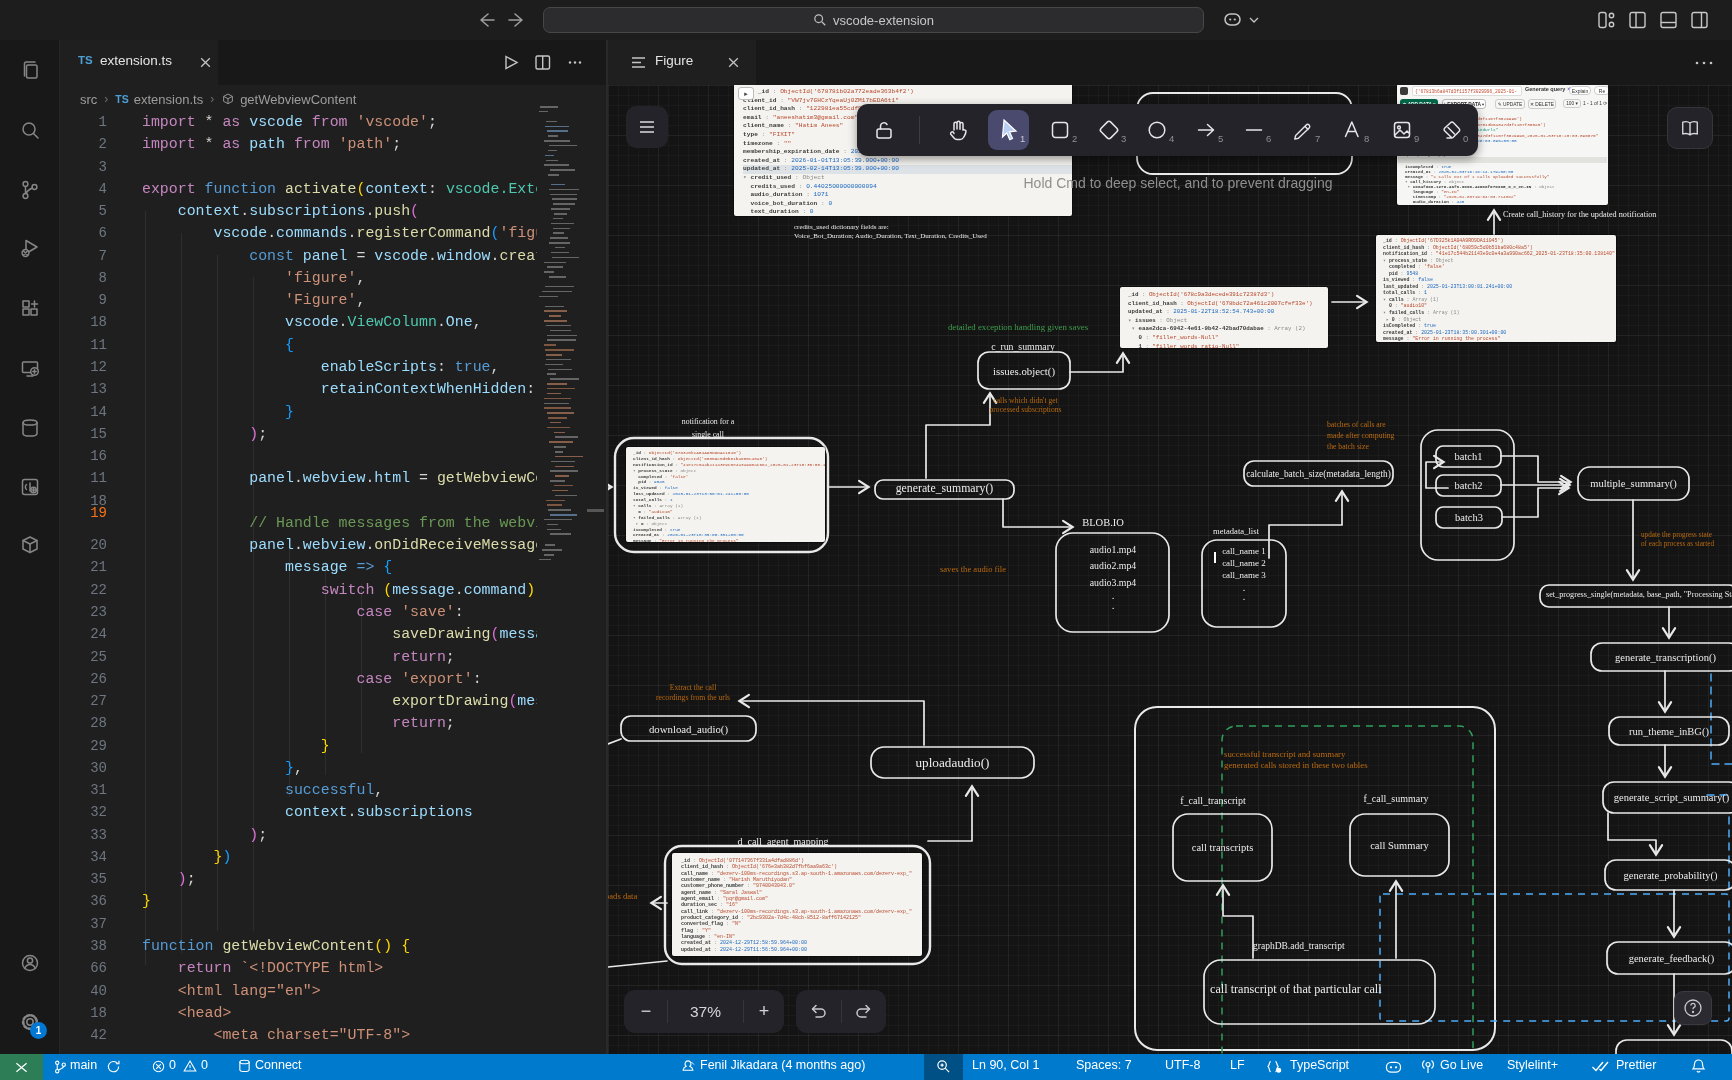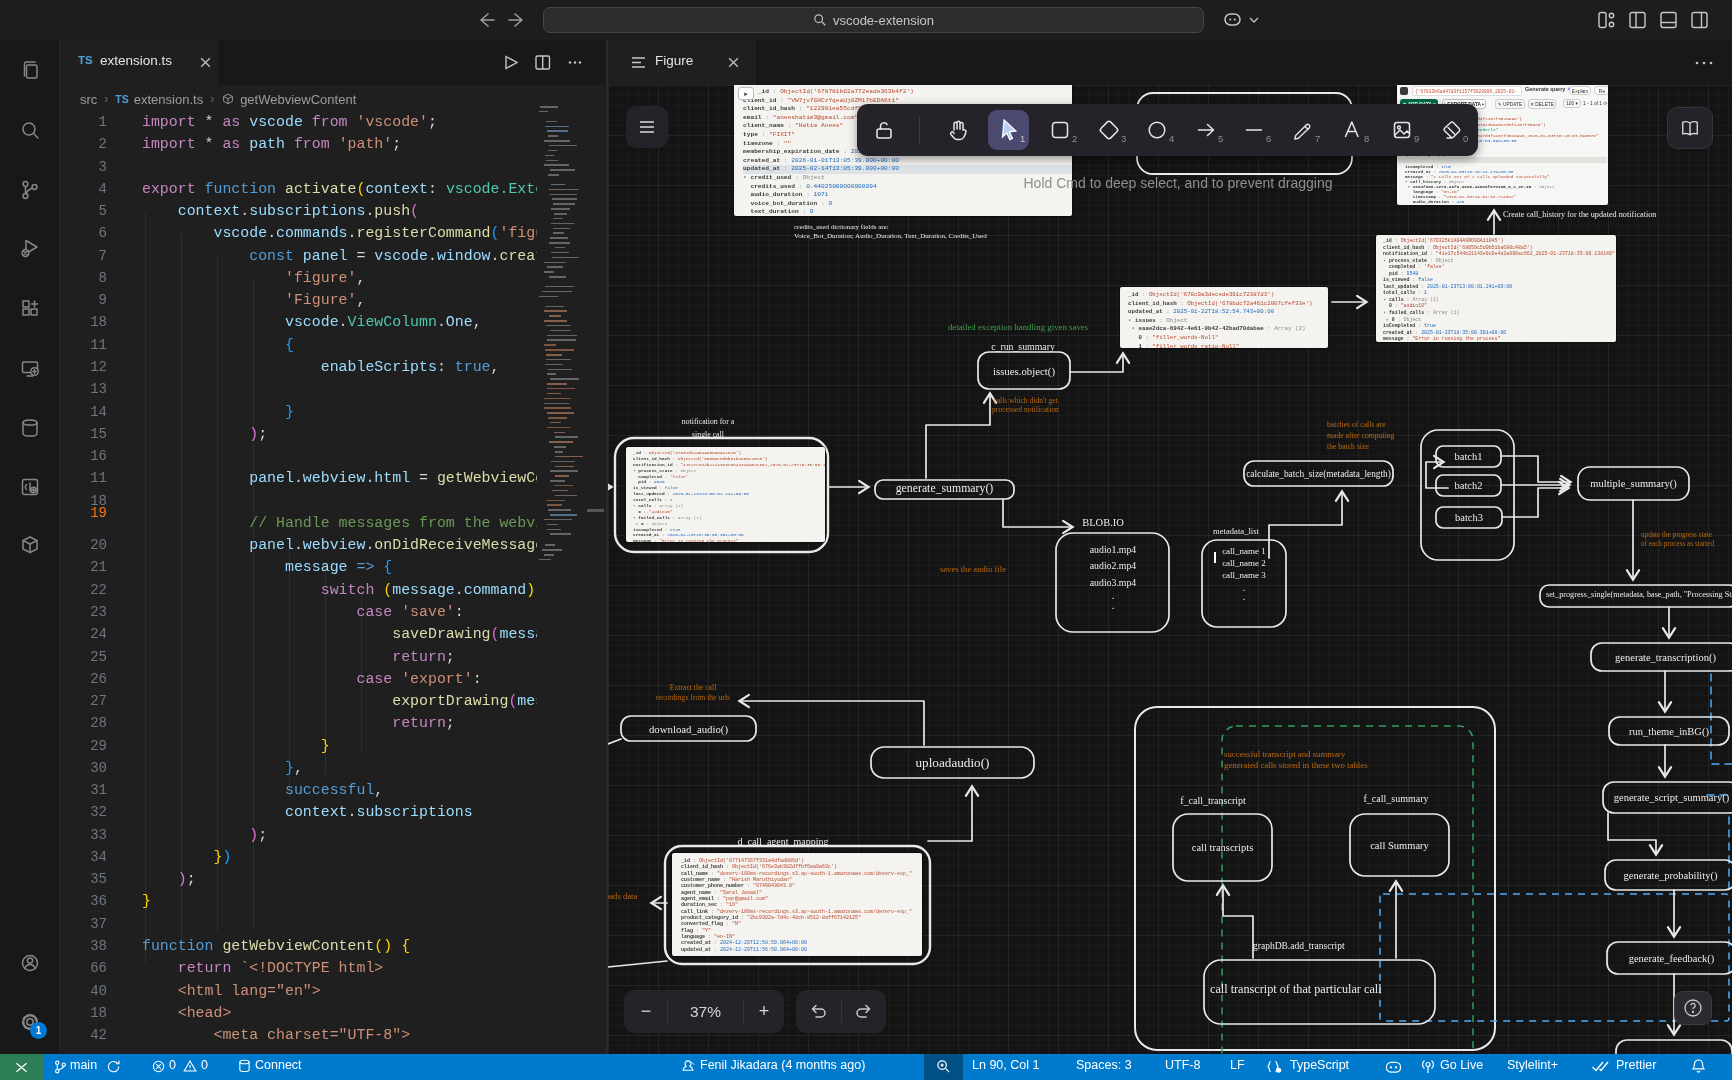--- a/index.html
+++ b/index.html
@@ -166,20 +166,21 @@
     <div class="a mono" style="left:82px;top:48.3px;height:22px;font-size:14.9px;line-height:22.3px;white-space:pre"><span style="color:#C586C0">import</span><span style="color:#d4d4d4">&nbsp;*&nbsp;</span><span style="color:#C586C0">as</span><span style="color:#d4d4d4">&nbsp;</span><span style="color:#9CDCFE">path</span><span style="color:#d4d4d4">&nbsp;</span><span style="color:#C586C0">from</span><span style="color:#d4d4d4">&nbsp;</span><span style="color:#CE9178">'path'</span><span style="color:#d4d4d4">;</span></div>
     <div class="a mono" style="left:82px;top:92.8px;height:22px;font-size:14.9px;line-height:22.3px;white-space:pre"><span style="color:#C586C0">export</span><span style="color:#d4d4d4">&nbsp;</span><span style="color:#569CD6">function</span><span style="color:#d4d4d4">&nbsp;</span><span style="color:#DCDCAA">activate</span><span style="color:#ffd700">(</span><span style="color:#9CDCFE">context</span><span style="color:#d4d4d4">:&nbsp;</span><span style="color:#4EC9B0">vscode.ExtensionContext</span></div>
     <div class="a mono" style="left:82px;top:115.1px;height:22px;font-size:14.9px;line-height:22.3px;white-space:pre"><span style="color:#d4d4d4">&nbsp;&nbsp;&nbsp;&nbsp;</span><span style="color:#9CDCFE">context</span><span style="color:#d4d4d4">.</span><span style="color:#9CDCFE">subscriptions</span><span style="color:#d4d4d4">.</span><span style="color:#DCDCAA">push</span><span style="color:#da70d6">(</span></div>
     <div class="a mono" style="left:82px;top:137.3px;height:22px;font-size:14.9px;line-height:22.3px;white-space:pre"><span style="color:#d4d4d4">&nbsp;&nbsp;&nbsp;&nbsp;&nbsp;&nbsp;&nbsp;&nbsp;</span><span style="color:#9CDCFE">vscode</span><span style="color:#d4d4d4">.</span><span style="color:#9CDCFE">commands</span><span style="color:#d4d4d4">.</span><span style="color:#DCDCAA">registerCommand</span><span style="color:#179fff">(</span><span style="color:#CE9178">'figure.start'</span></div>
     <div class="a mono" style="left:82px;top:159.6px;height:22px;font-size:14.9px;line-height:22.3px;white-space:pre"><span style="color:#d4d4d4">&nbsp;&nbsp;&nbsp;&nbsp;&nbsp;&nbsp;&nbsp;&nbsp;&nbsp;&nbsp;&nbsp;&nbsp;</span><span style="color:#569CD6">const</span><span style="color:#d4d4d4">&nbsp;</span><span style="color:#9CDCFE">panel</span><span style="color:#d4d4d4">&nbsp;=&nbsp;</span><span style="color:#9CDCFE">vscode</span><span style="color:#d4d4d4">.</span><span style="color:#9CDCFE">window</span><span style="color:#d4d4d4">.</span><span style="color:#DCDCAA">createWebviewPanel</span></div>
     <div class="a mono" style="left:82px;top:181.9px;height:22px;font-size:14.9px;line-height:22.3px;white-space:pre"><span style="color:#d4d4d4">&nbsp;&nbsp;&nbsp;&nbsp;&nbsp;&nbsp;&nbsp;&nbsp;&nbsp;&nbsp;&nbsp;&nbsp;&nbsp;&nbsp;&nbsp;&nbsp;</span><span style="color:#CE9178">'figure'</span><span style="color:#d4d4d4">,</span></div>
     <div class="a mono" style="left:82px;top:204.2px;height:22px;font-size:14.9px;line-height:22.3px;white-space:pre"><span style="color:#d4d4d4">&nbsp;&nbsp;&nbsp;&nbsp;&nbsp;&nbsp;&nbsp;&nbsp;&nbsp;&nbsp;&nbsp;&nbsp;&nbsp;&nbsp;&nbsp;&nbsp;</span><span style="color:#CE9178">'Figure'</span><span style="color:#d4d4d4">,</span></div>
     <div class="a mono" style="left:82px;top:226.4px;height:22px;font-size:14.9px;line-height:22.3px;white-space:pre"><span style="color:#d4d4d4">&nbsp;&nbsp;&nbsp;&nbsp;&nbsp;&nbsp;&nbsp;&nbsp;&nbsp;&nbsp;&nbsp;&nbsp;&nbsp;&nbsp;&nbsp;&nbsp;</span><span style="color:#9CDCFE">vscode</span><span style="color:#d4d4d4">.</span><span style="color:#4EC9B0">ViewColumn</span><span style="color:#d4d4d4">.</span><span style="color:#9CDCFE">One</span><span style="color:#d4d4d4">,</span></div>
     <div class="a mono" style="left:82px;top:248.7px;height:22px;font-size:14.9px;line-height:22.3px;white-space:pre"><span style="color:#d4d4d4">&nbsp;&nbsp;&nbsp;&nbsp;&nbsp;&nbsp;&nbsp;&nbsp;&nbsp;&nbsp;&nbsp;&nbsp;&nbsp;&nbsp;&nbsp;&nbsp;</span><span style="color:#179fff">{</span></div>
     <div class="a mono" style="left:82px;top:271.0px;height:22px;font-size:14.9px;line-height:22.3px;white-space:pre"><span style="color:#d4d4d4">&nbsp;&nbsp;&nbsp;&nbsp;&nbsp;&nbsp;&nbsp;&nbsp;&nbsp;&nbsp;&nbsp;&nbsp;&nbsp;&nbsp;&nbsp;&nbsp;&nbsp;&nbsp;&nbsp;&nbsp;</span><span style="color:#9CDCFE">enableScripts</span><span style="color:#d4d4d4">:&nbsp;</span><span style="color:#569CD6">true</span><span style="color:#d4d4d4">,</span></div>
+    <div class="a mono" style="left:82px;top:293.2px;height:22px;font-size:14.9px;line-height:22.3px;white-space:pre"><span style="color:#d4d4d4">&nbsp;&nbsp;&nbsp;&nbsp;&nbsp;&nbsp;&nbsp;&nbsp;&nbsp;&nbsp;&nbsp;&nbsp;&nbsp;&nbsp;&nbsp;&nbsp;&nbsp;&nbsp;&nbsp;&nbsp;</span><span style="color:#9CDCFE">retainContextWhenHidden</span><span style="color:#d4d4d4">:&nbsp;</span></div>
     <div class="a mono" style="left:82px;top:315.5px;height:22px;font-size:14.9px;line-height:22.3px;white-space:pre"><span style="color:#d4d4d4">&nbsp;&nbsp;&nbsp;&nbsp;&nbsp;&nbsp;&nbsp;&nbsp;&nbsp;&nbsp;&nbsp;&nbsp;&nbsp;&nbsp;&nbsp;&nbsp;</span><span style="color:#179fff">}</span></div>
     <div class="a mono" style="left:82px;top:337.8px;height:22px;font-size:14.9px;line-height:22.3px;white-space:pre"><span style="color:#d4d4d4">&nbsp;&nbsp;&nbsp;&nbsp;&nbsp;&nbsp;&nbsp;&nbsp;&nbsp;&nbsp;&nbsp;&nbsp;</span><span style="color:#da70d6">)</span><span style="color:#d4d4d4">;</span></div>
     <div class="a mono" style="left:82px;top:382.3px;height:22px;font-size:14.9px;line-height:22.3px;white-space:pre"><span style="color:#d4d4d4">&nbsp;&nbsp;&nbsp;&nbsp;&nbsp;&nbsp;&nbsp;&nbsp;&nbsp;&nbsp;&nbsp;&nbsp;</span><span style="color:#9CDCFE">panel</span><span style="color:#d4d4d4">.</span><span style="color:#9CDCFE">webview</span><span style="color:#d4d4d4">.</span><span style="color:#9CDCFE">html</span><span style="color:#d4d4d4">&nbsp;=&nbsp;</span><span style="color:#DCDCAA">getWebviewContent</span></div>
     <div class="a mono" style="left:82px;top:426.9px;height:22px;font-size:14.9px;line-height:22.3px;white-space:pre"><span style="color:#d4d4d4">&nbsp;&nbsp;&nbsp;&nbsp;&nbsp;&nbsp;&nbsp;&nbsp;&nbsp;&nbsp;&nbsp;&nbsp;</span><span style="color:#6A9955">//&nbsp;Handle&nbsp;messages&nbsp;from&nbsp;the&nbsp;webview</span></div>
     <div class="a mono" style="left:82px;top:449.1px;height:22px;font-size:14.9px;line-height:22.3px;white-space:pre"><span style="color:#d4d4d4">&nbsp;&nbsp;&nbsp;&nbsp;&nbsp;&nbsp;&nbsp;&nbsp;&nbsp;&nbsp;&nbsp;&nbsp;</span><span style="color:#9CDCFE">panel</span><span style="color:#d4d4d4">.</span><span style="color:#9CDCFE">webview</span><span style="color:#d4d4d4">.</span><span style="color:#DCDCAA">onDidReceiveMessage</span></div>
     <div class="a mono" style="left:82px;top:471.4px;height:22px;font-size:14.9px;line-height:22.3px;white-space:pre"><span style="color:#d4d4d4">&nbsp;&nbsp;&nbsp;&nbsp;&nbsp;&nbsp;&nbsp;&nbsp;&nbsp;&nbsp;&nbsp;&nbsp;&nbsp;&nbsp;&nbsp;&nbsp;</span><span style="color:#9CDCFE">message</span><span style="color:#d4d4d4">&nbsp;</span><span style="color:#569CD6">=&gt;</span><span style="color:#d4d4d4">&nbsp;</span><span style="color:#179fff">{</span></div>
     <div class="a mono" style="left:82px;top:493.7px;height:22px;font-size:14.9px;line-height:22.3px;white-space:pre"><span style="color:#d4d4d4">&nbsp;&nbsp;&nbsp;&nbsp;&nbsp;&nbsp;&nbsp;&nbsp;&nbsp;&nbsp;&nbsp;&nbsp;&nbsp;&nbsp;&nbsp;&nbsp;&nbsp;&nbsp;&nbsp;&nbsp;</span><span style="color:#C586C0">switch</span><span style="color:#d4d4d4">&nbsp;</span><span style="color:#ffd700">(</span><span style="color:#9CDCFE">message</span><span style="color:#d4d4d4">.</span><span style="color:#9CDCFE">command</span><span style="color:#ffd700">)</span></div>
     <div class="a mono" style="left:82px;top:515.9px;height:22px;font-size:14.9px;line-height:22.3px;white-space:pre"><span style="color:#d4d4d4">&nbsp;&nbsp;&nbsp;&nbsp;&nbsp;&nbsp;&nbsp;&nbsp;&nbsp;&nbsp;&nbsp;&nbsp;&nbsp;&nbsp;&nbsp;&nbsp;&nbsp;&nbsp;&nbsp;&nbsp;&nbsp;&nbsp;&nbsp;&nbsp;</span><span style="color:#C586C0">case</span><span style="color:#d4d4d4">&nbsp;</span><span style="color:#CE9178">'save'</span><span style="color:#d4d4d4">:</span></div>
     <div class="a mono" style="left:82px;top:538.2px;height:22px;font-size:14.9px;line-height:22.3px;white-space:pre"><span style="color:#d4d4d4">&nbsp;&nbsp;&nbsp;&nbsp;&nbsp;&nbsp;&nbsp;&nbsp;&nbsp;&nbsp;&nbsp;&nbsp;&nbsp;&nbsp;&nbsp;&nbsp;&nbsp;&nbsp;&nbsp;&nbsp;&nbsp;&nbsp;&nbsp;&nbsp;&nbsp;&nbsp;&nbsp;&nbsp;</span><span style="color:#DCDCAA">saveDrawing</span><span style="color:#da70d6">(</span><span style="color:#9CDCFE">message</span></div>
     <div class="a mono" style="left:82px;top:560.5px;height:22px;font-size:14.9px;line-height:22.3px;white-space:pre"><span style="color:#d4d4d4">&nbsp;&nbsp;&nbsp;&nbsp;&nbsp;&nbsp;&nbsp;&nbsp;&nbsp;&nbsp;&nbsp;&nbsp;&nbsp;&nbsp;&nbsp;&nbsp;&nbsp;&nbsp;&nbsp;&nbsp;&nbsp;&nbsp;&nbsp;&nbsp;&nbsp;&nbsp;&nbsp;&nbsp;</span><span style="color:#C586C0">return</span><span style="color:#d4d4d4">;</span></div>
@@ -418,21 +419,21 @@
     <div class="a serif" style="left:460px;top:505px;width:90px;font-size:11px;line-height:10px;color:#ececec;text-align:center;white-space:pre-line">.
 .</div>
     <div class="a serif" style="left:598px;top:460px;width:76px;font-size:9px;line-height:12px;color:#ececec;text-align:center;white-space:pre-line">call_name 1
 call_name 2
 call_name 3</div>
     <div class="a serif" style="left:598px;top:498px;width:76px;font-size:10px;line-height:9px;color:#ececec;text-align:center;white-space:pre-line">.
 .</div>
     <div class="a serif" style="left:330px;top:237px;width:160px;font-size:8.8px;line-height:11.3px;color:#3f9e4d;text-align:center;white-space:pre-line">detailed exception handling given saves</div>
     <div class="a serif" style="left:335px;top:256px;width:160px;font-size:9.8px;line-height:12.3px;color:#ececec;text-align:center;white-space:pre-line">c_run_summary</div>
     <div class="a serif" style="left:345px;top:311px;width:145px;font-size:7.6px;line-height:9px;color:#b9690f;text-align:center;white-space:pre-line">calls which didn't get
-processed notification</div>
+processed subscriptions</div>
     <div class="a serif" style="left:30px;top:330px;width:140px;font-size:7.8px;line-height:13px;color:#ececec;text-align:center;white-space:pre-line">notification for a
 single call</div>
     <div class="a serif" style="left:455px;top:431px;width:80px;font-size:10.5px;line-height:13px;color:#ececec;text-align:center;white-space:pre-line">BLOB.IO</div>
     <div class="a serif" style="left:320px;top:479px;width:90px;font-size:8.6px;line-height:11.1px;color:#b9690f;text-align:center;white-space:pre-line">saves the audio file</div>
     <div class="a serif" style="left:588px;top:441px;width:80px;font-size:8.6px;line-height:11.1px;color:#ececec;text-align:center;white-space:pre-line">metadata_list</div>
     <div class="a serif" style="left:719px;top:334px;width:75px;font-size:7.7px;line-height:11px;color:#b9690f;text-align:left;white-space:pre-line">batches of calls are
 made after computing
 the batch size</div>
     <div class="a serif" style="left:1033px;top:446px;width:92px;font-size:7.2px;line-height:9px;color:#b9690f;text-align:left;white-space:pre-line">update the progress state
 of each process as started</div>
@@ -573,21 +574,21 @@
     <path d="M7.5 2 a3.2 3.2 0 0 1 2 5.7 c1.8 0.8 3 2.3 3.3 4.3 h-10.6 c0.3 -2 1.5 -3.5 3.3 -4.3 a3.2 3.2 0 0 1 2 -5.7 Z"></path>
     <path d="M11 3 l3 3" stroke-width="1"></path>
   </svg>
 <div class="a" style="left:700px;top:1058px;color:#fff;font-size:12.5px">Fenil Jikadara (4 months ago)</div>
 <div class="a" style="left:924px;top:1054px;width:39px;height:26px;background:rgba(0,0,0,0.35)"></div>
 <svg class="a" style="left:936px;top:1059px" width="15" height="15" viewBox="0 0 16 16" fill="none" stroke="#fff" stroke-width="1.3">
     <circle cx="6.5" cy="6.5" r="4.5"></circle>
     <path d="M10 10 L14 14 M4.8 6.5 h3.4 M6.5 4.8 v3.4"></path>
   </svg>
 <div class="a" style="left:972px;top:1058px;color:#fff;font-size:12.5px">Ln 90, Col 1</div>
-<div class="a" style="left:1076px;top:1058px;color:#fff;font-size:12.5px">Spaces: 3</div>
+<div class="a" style="left:1076px;top:1058px;color:#fff;font-size:12.5px">Spaces: 7</div>
 <div class="a" style="left:1165px;top:1058px;color:#fff;font-size:12.5px">UTF-8</div>
 <div class="a" style="left:1230px;top:1058px;color:#fff;font-size:12.5px">LF</div>
 <svg class="a" style="left:1266px;top:1059px" width="17" height="15" viewBox="0 0 18 16" fill="none" stroke="#fff" stroke-width="1.3">
     <path d="M5 2.5 C3 2.5,4 8,1.5 8 C4 8,3 13.5,5 13.5 M10 2.5 C12 2.5,11 8,13.5 8 C11 8,12 13.5,10 13.5"></path>
     <circle cx="13.5" cy="12" r="2.6" fill="#fff" stroke="none"></circle>
     <text x="13.5" y="13.8" font-size="4.5" fill="#007acc" text-anchor="middle" font-family="Liberation Sans">✕</text>
   </svg>
 <div class="a" style="left:1290px;top:1058px;color:#fff;font-size:12.5px">TypeScript</div>
 <svg class="a" style="left:1384px;top:1059px" width="19" height="16" viewBox="0 0 20 17" fill="none" stroke="#fff" stroke-width="1.3">
     <rect x="2.5" y="3.5" width="15" height="10.5" rx="5"></rect>

